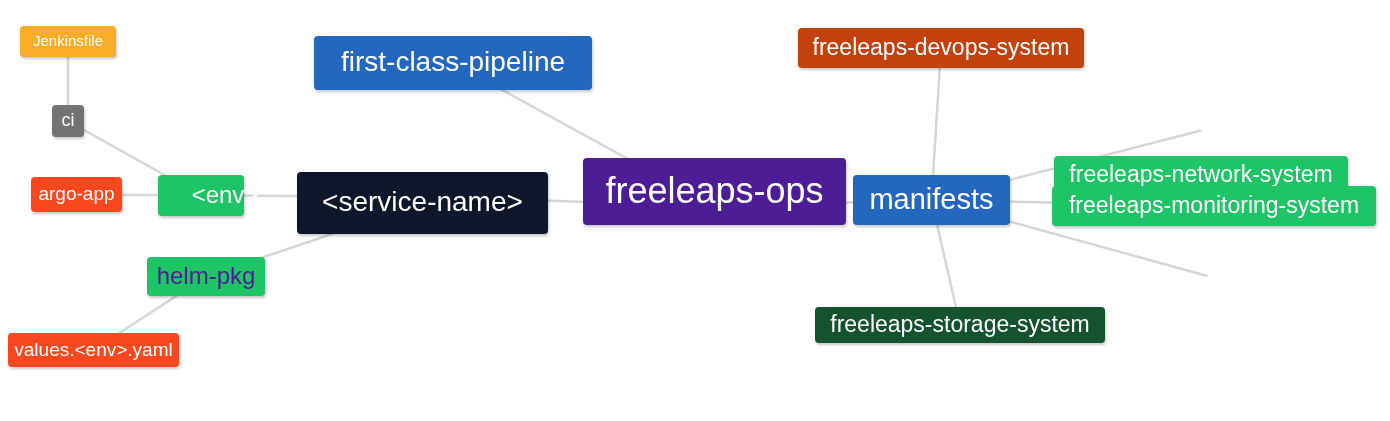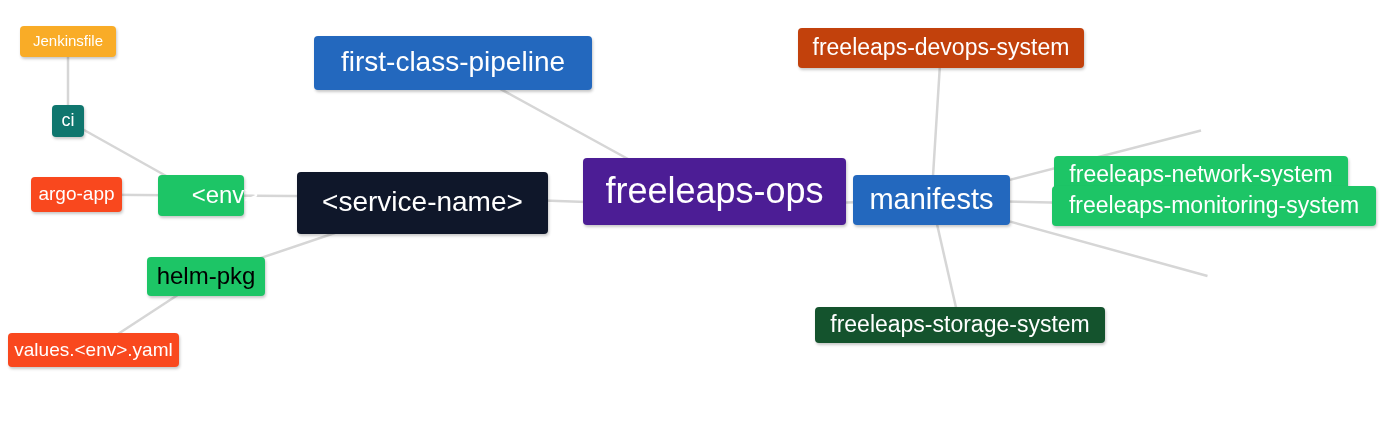--- a/index.html
+++ b/index.html
@@ -72,24 +72,24 @@
     </div>
     <div class="node" style="left: 297px; top: 172px; width: 251px; height: 62px; font-size: 28px; background: #0f172a; color: rgb(255, 255, 255);">
       <span>&lt;service-name&gt;</span>
     </div>
     <div class="node" style="left: 853px; top: 175px; width: 157px; height: 50px; font-size: 29px; background: rgb(35, 104, 190); color: rgb(255, 255, 255);">
       <span>manifests</span>
     </div>
     <div class="node" style="left: 158px; top: 175px; width: 86px; height: 41px; font-size: 24px; background: rgb(29, 197, 102); color: rgb(255, 255, 255); padding-left: 48px;">
       <span>&lt;env&gt;</span>
     </div>
-    <div class="node" style="left: 147px; top: 257px; width: 118px; height: 39px; font-size: 24px; background: rgb(29, 197, 102); color: #000000; text-align: center;">
+    <div class="node" style="left: 147px; top: 257px; width: 118px; height: 39px; font-size: 24px; background: rgb(29, 197, 102); color: #4c1d95; text-align: center;">
       <span>helm-pkg</span>
     </div>
-    <div class="node" style="left: 52px; top: 105px; width: 32px; height: 32px; font-size: 18px; background: #0f766e; color: rgb(255, 255, 255);">
+    <div class="node" style="left: 52px; top: 105px; width: 32px; height: 32px; font-size: 18px; background: #737373; color: rgb(255, 255, 255);">
       <span>ci</span>
     </div>
     <div class="node" style="left: 31px; top: 177px; width: 91px; height: 35px; font-size: 19px; background: rgb(249, 72, 30); color: rgb(255, 255, 255);">
       <span>argo-app</span>
     </div>
     <div class="node" style="left: 8px; top: 333px; width: 171px; height: 34px; font-size: 19px; background: rgb(249, 72, 30); color: rgb(255, 255, 255);">
       <span>values.&lt;env&gt;.yaml</span>
     </div>
     <div class="node" style="left: 20px; top: 26px; width: 96px; height: 31px; font-size: 15px; background: rgb(249, 172, 39); color: rgb(255, 255, 255);">
       <span>Jenkinsfile</span>

